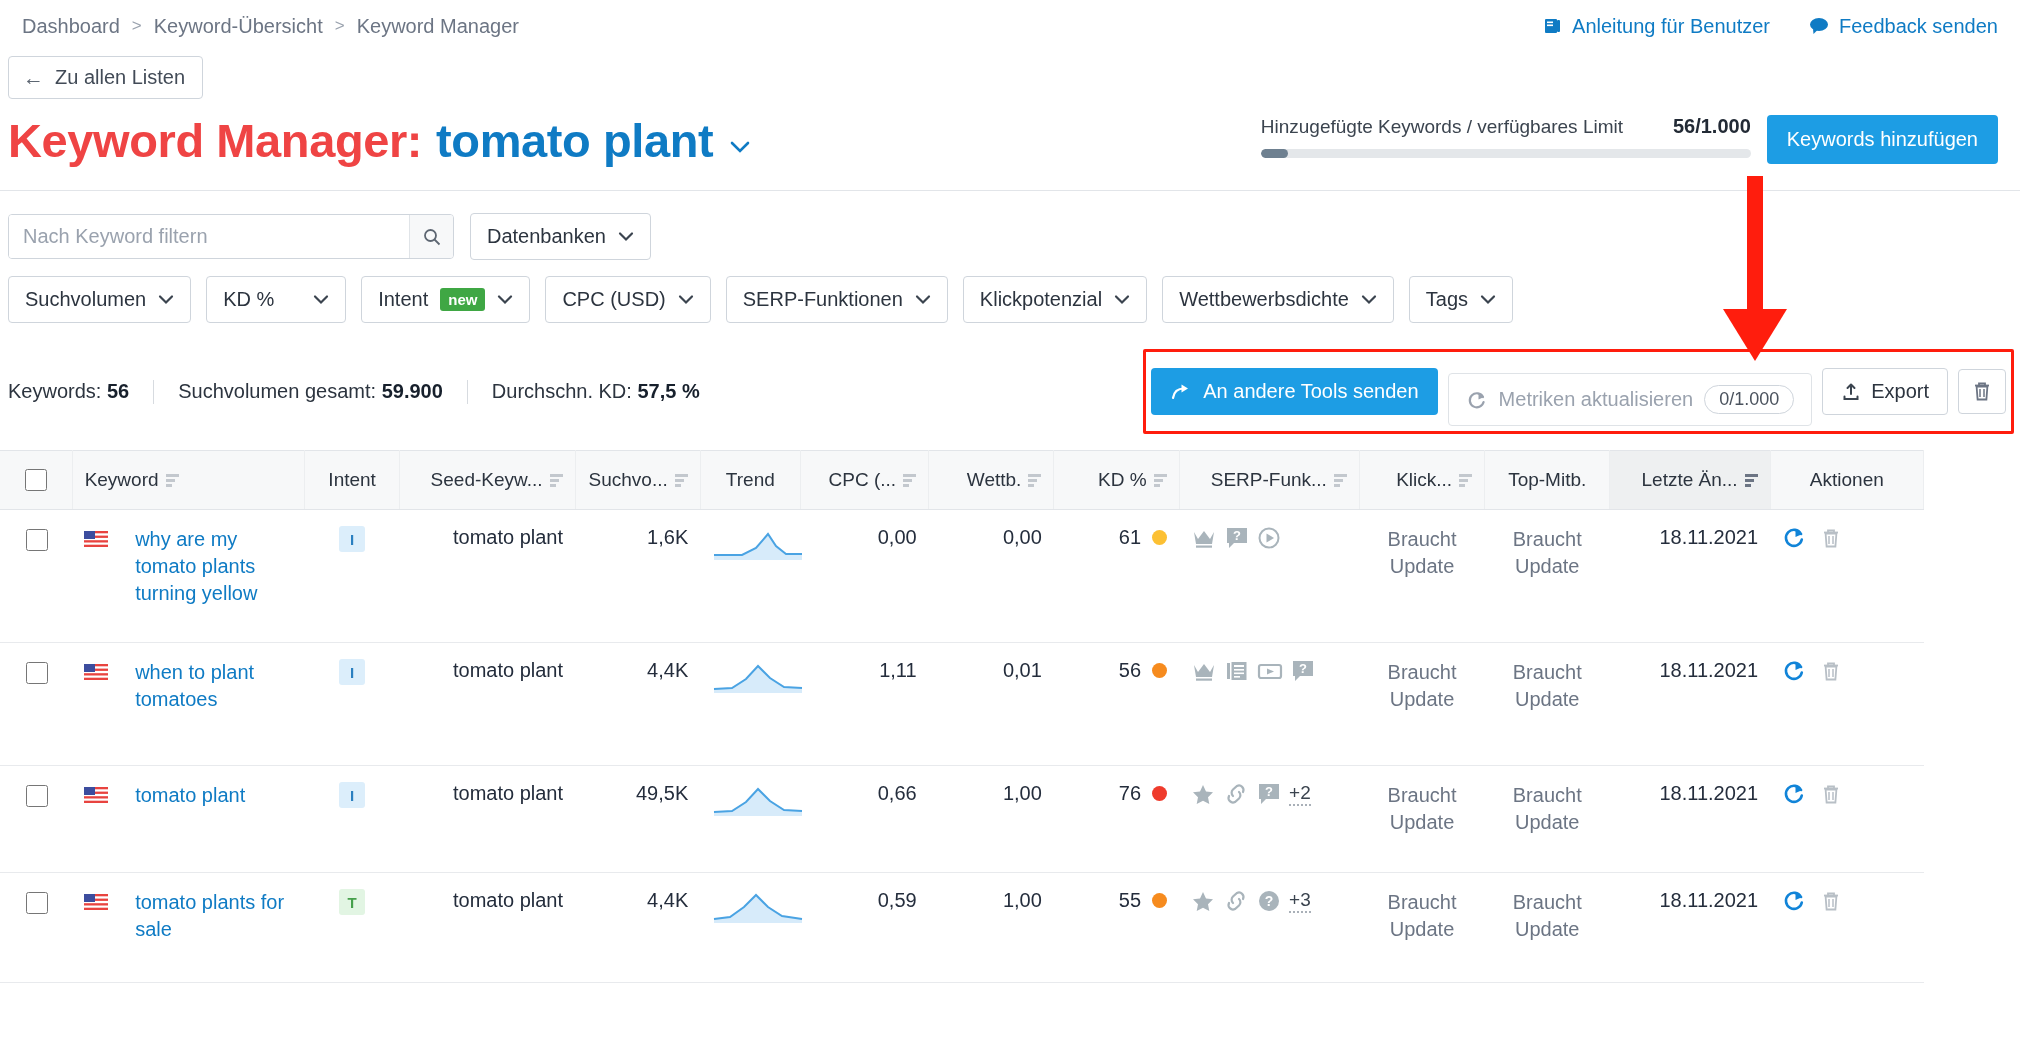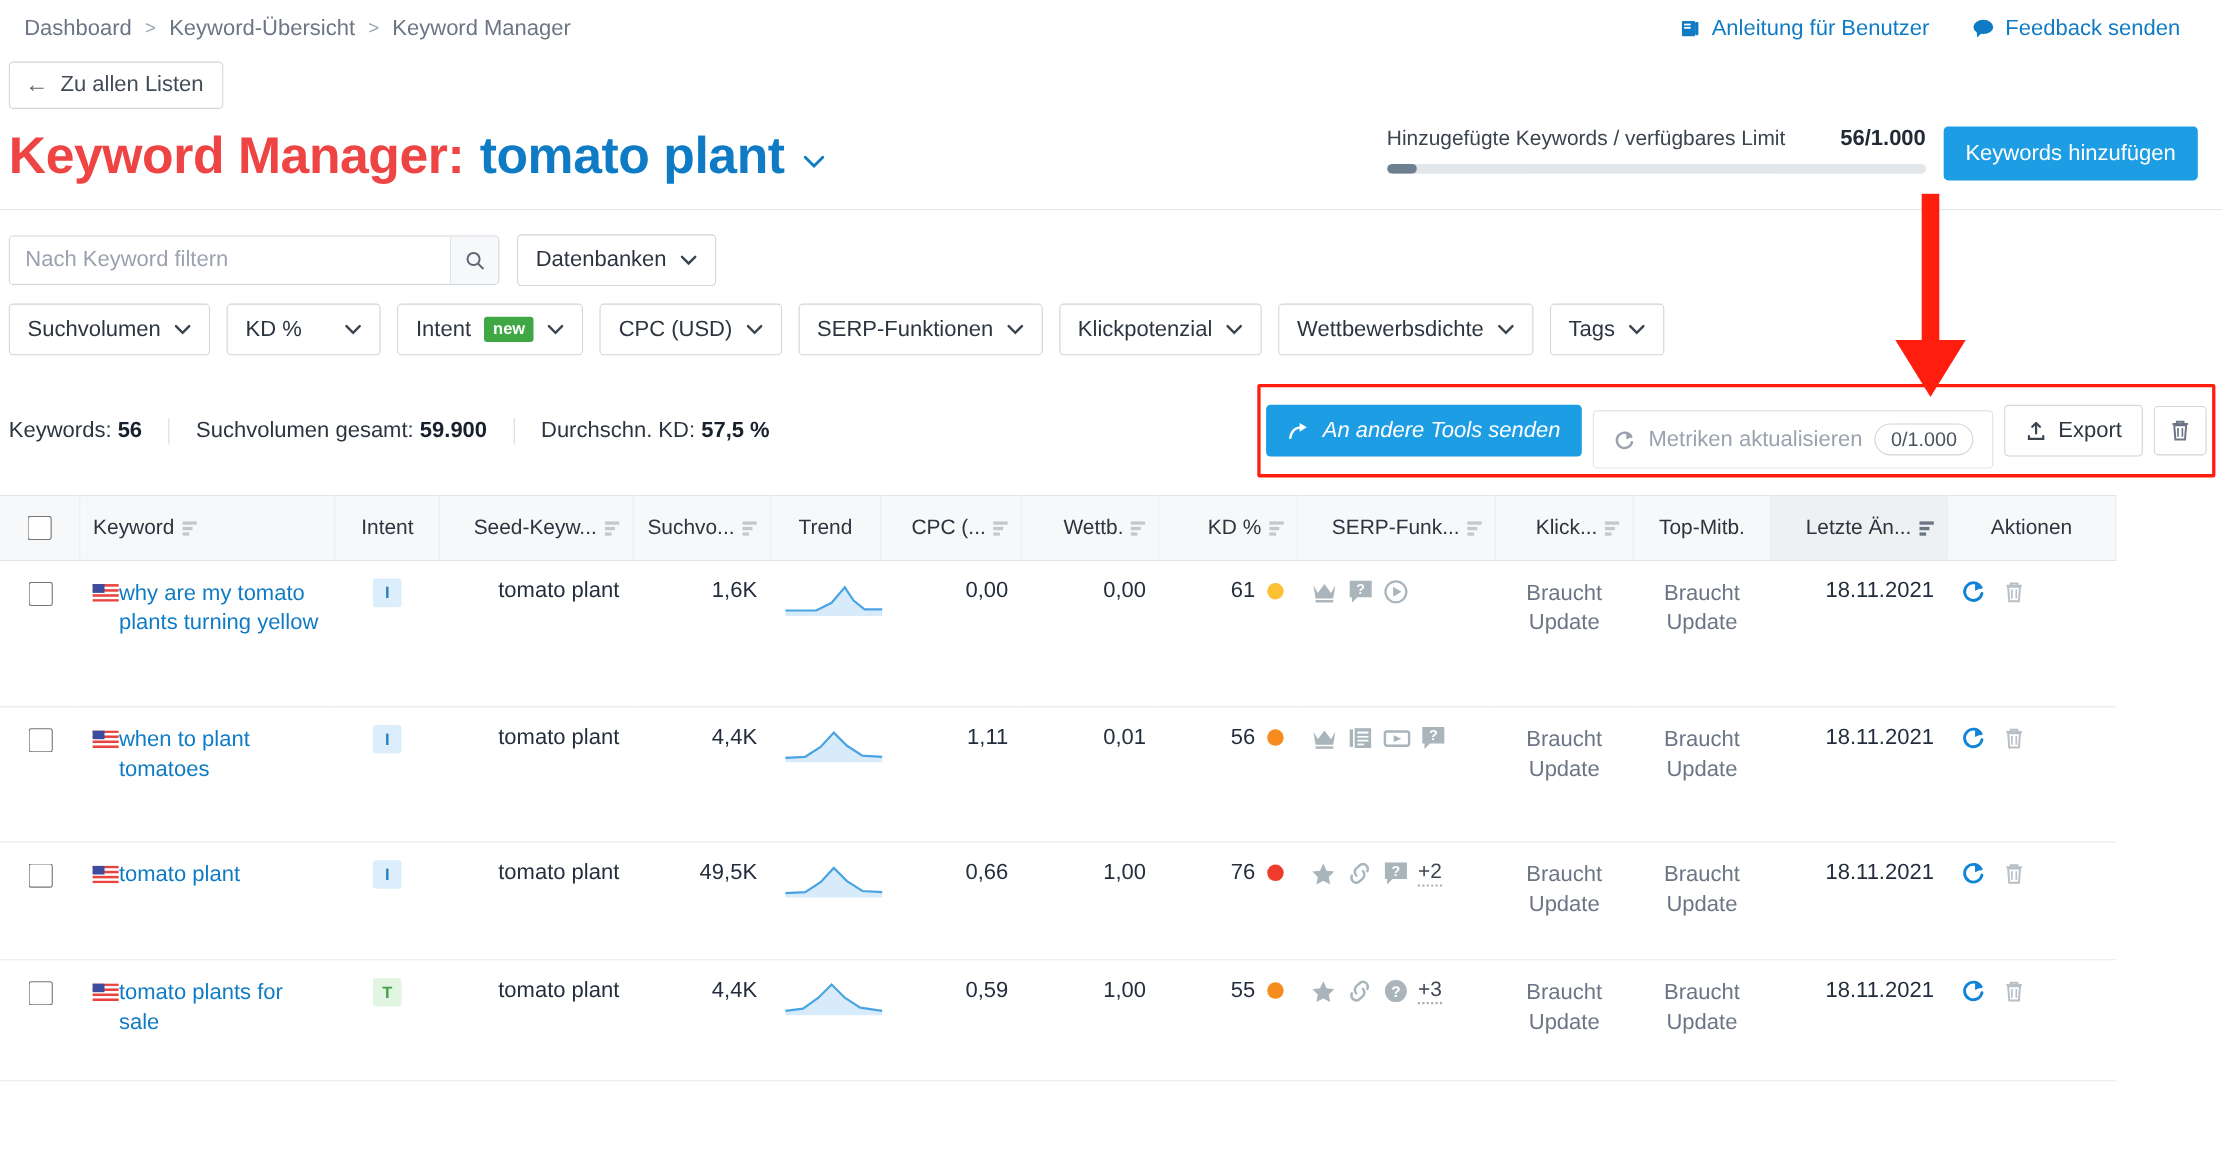--- a/index.html
+++ b/index.html
@@ -9,21 +9,21 @@
     background: #ffffff;
     font-family: "Liberation Sans", sans-serif;
     color: #242d3c;
     overflow: hidden;
   }
   .page { position: relative; width: 2020px; height: 1046px; }
 
   
   .topbar {
     display: flex; align-items: center; justify-content: space-between;
-    padding: 10px 38px 0 22px; height: 42px;
+    padding: 10px 22px 0 22px; height: 42px;
   }
   .breadcrumb { display: flex; align-items: center; gap: 12px; font-size: 20px; color: #6c7584; }
   .crumb { color: #6c7584; }
   .crumb.link { cursor: pointer; }
   .crumb-sep { color: #9aa2ae; font-size: 17px; }
   .toplinks { display: flex; align-items: center; gap: 38px; }
   .toplink {
     display: flex; align-items: center; gap: 9px;
     color: #0f7bc4; font-size: 20px; cursor: pointer;
   }
@@ -114,21 +114,20 @@
 
   .actions-hl {
     border: 3px solid #ff1d0d; border-radius: 2px;
     padding: 5px; display: flex; align-items: center; gap: 10px;
   }
   .btn-primary {
     background: #1d9de4; color: #fff; border: none; border-radius: 4px;
     font-size: 20px; padding: 12px 19px; cursor: pointer;
     display: inline-flex; align-items: center; gap: 11px; white-space: nowrap;
     font-family: "Liberation Sans", sans-serif;
-    font-style: italic;
   }
   .btn-ghost {
     background: #fff; color: #9aa2ae; border: 1px solid #dfe3e7; border-radius: 4px;
     font-size: 20px; padding: 11px 17px; cursor: pointer;
     display: inline-flex; align-items: center; gap: 11px; white-space: nowrap;
     font-family: "Liberation Sans", sans-serif;
     margin-top: 16px;
   }
   .pill {
     border: 1px solid #cfd5dc; border-radius: 20px; padding: 3px 14px;
@@ -165,21 +164,21 @@
   .sort i.mid { width: 9px; }
   .sort i.sm { width: 6px; }
   .sort.on i { background: #6c7584; }
 
   table.kwtable tbody td {
     border-bottom: 1px solid #e8eaed;
     font-size: 20px; padding: 16px 12px; vertical-align: top; color: #242d3c;
   }
   td.num { text-align: right; }
   td.ctr { text-align: center; }
-  .kwcell { display: flex; align-items: flex-start; gap: 0; }
+  .kwcell { display: flex; align-items: flex-start; gap: 27px; }
   .kwlink { color: #0f7bc4; cursor: pointer; line-height: 1.36; }
   .flag { flex: 0 0 auto; margin-top: 5px; }
   .intent-badge {
     display: inline-flex; align-items: center; justify-content: center;
     width: 26px; height: 26px; border-radius: 3px;
     font-size: 15px; font-weight: bold;
   }
   .intent-I { background: #dceefb; color: #2a7fc0; }
   .intent-T { background: #e2f5e3; color: #46a04c; }
   .kdwrap { display: inline-flex; align-items: center; gap: 11px; justify-content: flex-end; width: 100%; }

